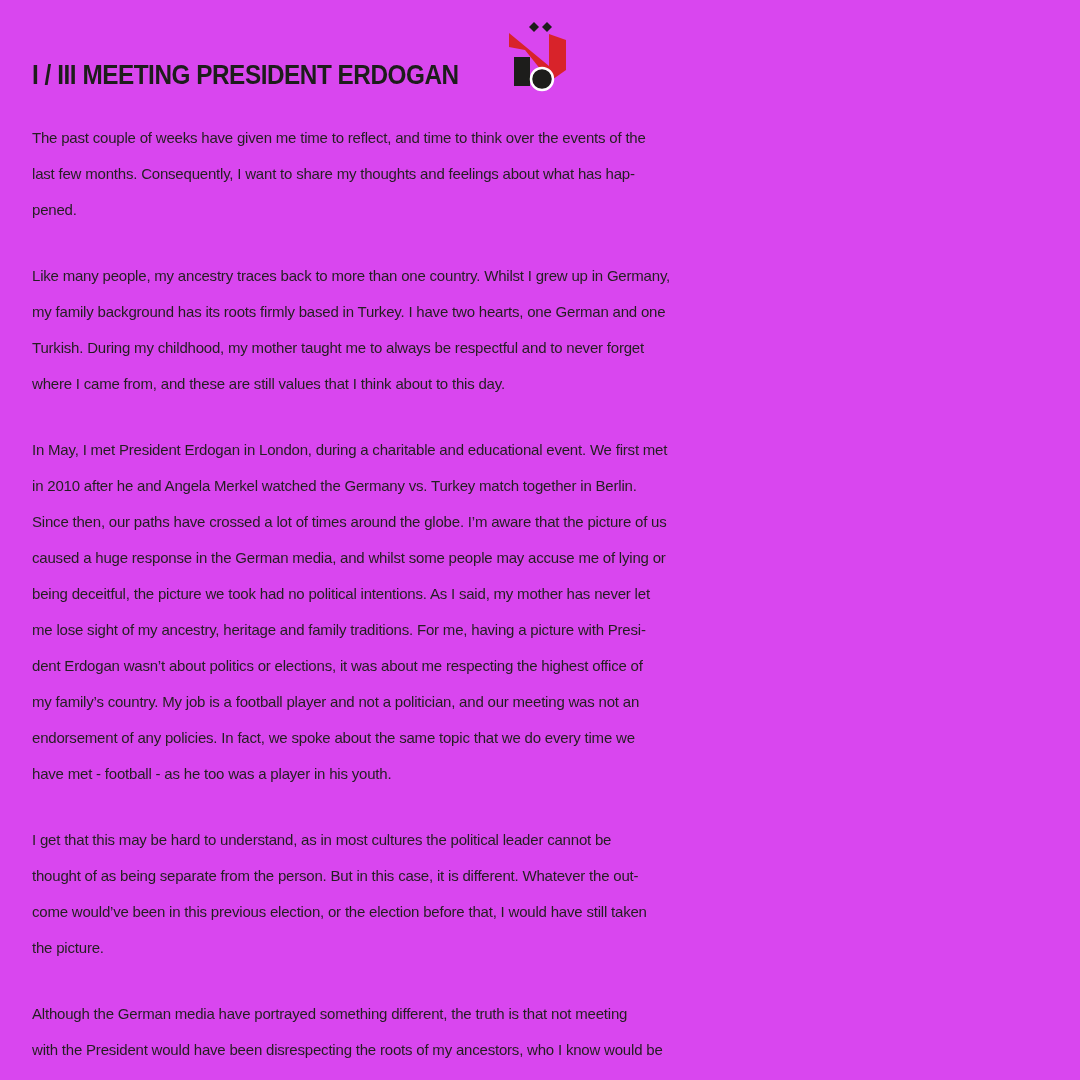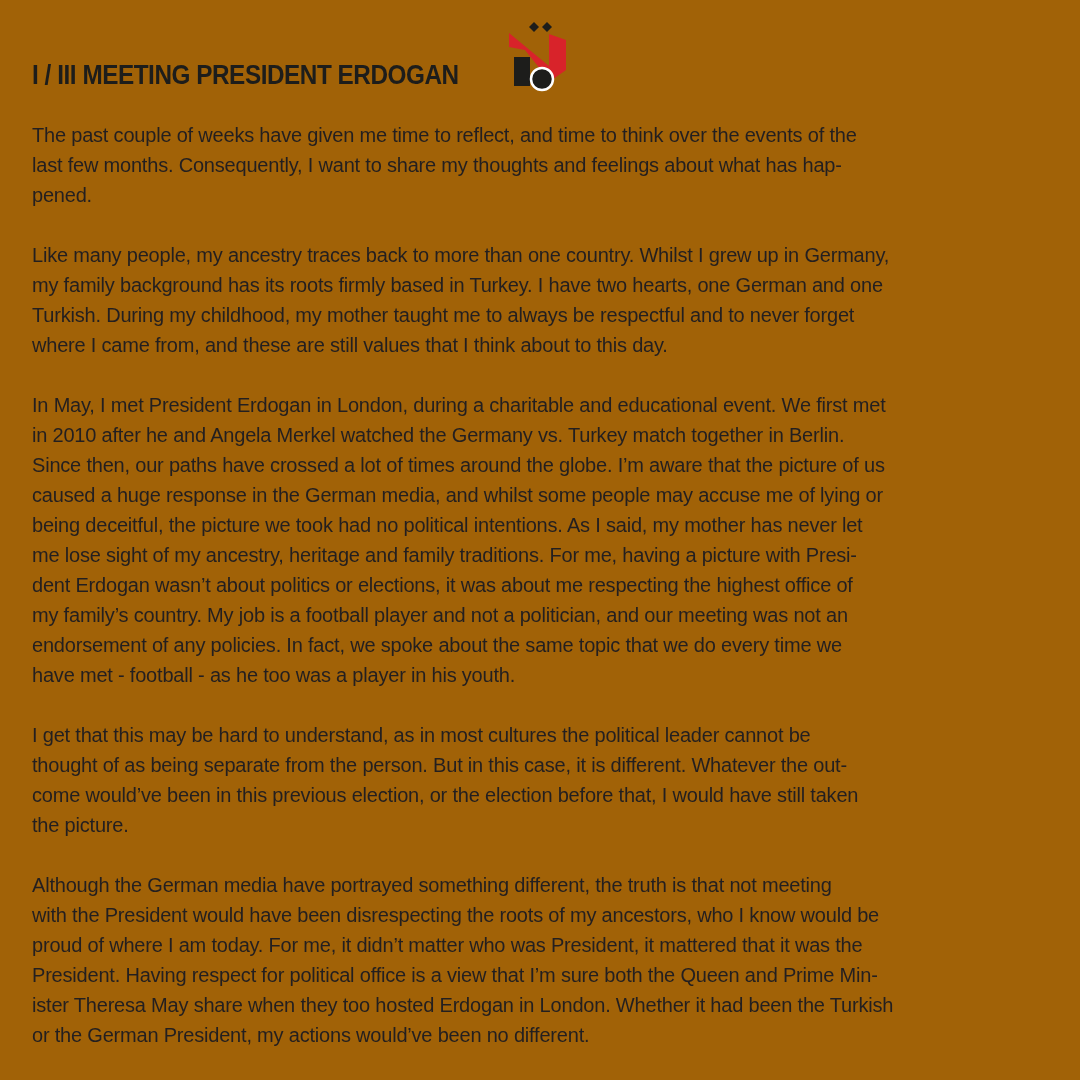--- a/index.html
+++ b/index.html
@@ -5,21 +5,21 @@
   html, body { margin: 0; padding: 0; }
   body {
     width: 1080px; height: 1080px;
     background: #ffffff;
     overflow: hidden;
     position: relative;
     font-family: "Liberation Sans", sans-serif;
   }
   .page {
     position: absolute; inset: 0;
-    background: #a16207;
+    background: #d946ef;
     text-decoration: underline;
   }
   .page-title {
     position: absolute;
     left: 32px; top: 61px;
     margin: 0;
     font-size: 27px;
     line-height: 28px;
     font-weight: bold;
     letter-spacing: -0.5px;
@@ -34,22 +34,22 @@
     width: 64px; height: 72px;
   }
   .brand-logo svg { display: block; width: 64px; height: 72px; }
   .doc {
     position: absolute;
     left: 32px; top: 120px;
     width: 1016px;
   }
   .doc p {
     margin: 0 0 30px 0;
-    font-size: 20px;
-    line-height: 30px;
+    font-size: 15px;
+    line-height: 36px;
     letter-spacing: -0.2px;
     color: #231f20;
     white-space: pre;   
   }
 </style>
 </head>
 <body>
 
 <div class="page">
 

